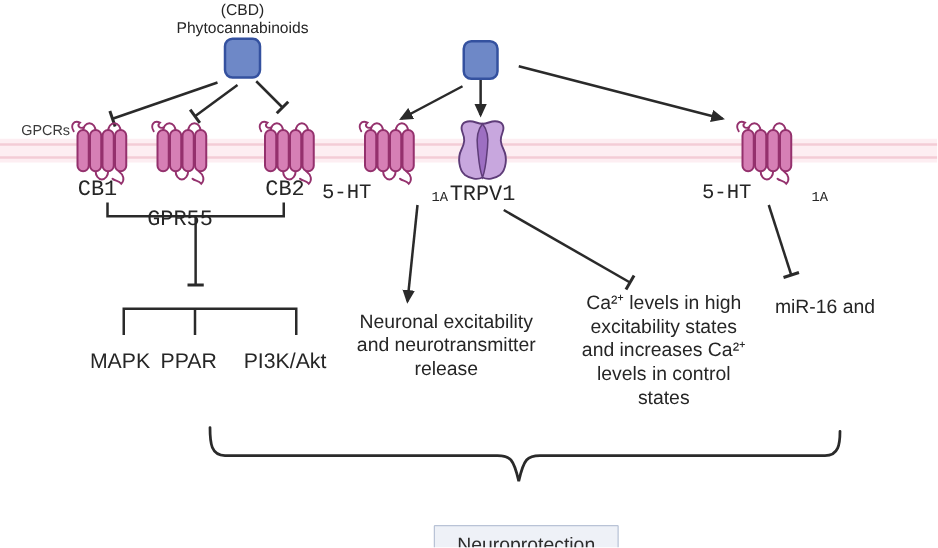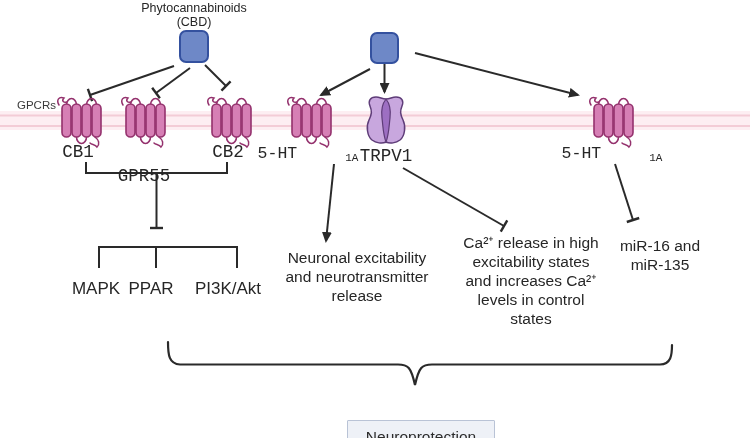--- a/index.html
+++ b/index.html
@@ -101,22 +101,22 @@
       <use href="#trpv1-shape" x="362" y="94"></use>
     </g>
 
     <g>
       <rect class="ligand" x="180" y="31" width="28" height="31" rx="6"></rect>
       <rect class="ligand" x="371" y="33" width="27" height="30" rx="6"></rect>
     </g>
   </svg>
 
   <div class="lbl ctr" style="left:194px;top:1px;">
+    <div class="title-line">(CBD)</div>
     <div class="title-line">Phytocannabinoids</div>
-    <div class="title-line">(CBD)</div>
   </div>
 
   <div class="lbl gpcrs" style="left:17px;top:99px;">GPCRs</div>
 
   <div class="lbl ctr rec-lbl" style="left:78px;top:142px;">CB1</div>
   <div class="lbl ctr rec-lbl" style="left:144px;top:142px;margin-top:24px;">GPR55</div>
   <div class="lbl ctr rec-lbl" style="left:228px;top:142px;">CB2</div>
 
   <div class="lbl ctr rec-lbl" style="left:308px;top:144px;font-size:16.5px;">
     <span>5-HT</span><span class="sub">1A</span>
@@ -130,29 +130,28 @@
   <div class="lbl ctr eff-lbl" style="left:151px;top:279px;">PPAR</div>
   <div class="lbl ctr eff-lbl" style="left:228px;top:279px;">PI3K/Akt</div>
 
   <div class="block" style="left:357px;top:248px;">
     <div>Neuronal excitability</div>
     <div>and neurotransmitter</div>
     <div>release</div>
   </div>
 
   <div class="block" style="left:531px;top:233px;">
-    <div>Ca²⁺ release in high</div>
+    <div>Ca²⁺ levels in high</div>
     <div>excitability states</div>
     <div>and increases Ca²⁺</div>
     <div>levels in control</div>
     <div>states</div>
   </div>
 
   <div class="block" style="left:660px;top:236px;">
     <div>miR-16 and</div>
-    <div>miR-135</div>
   </div>
 
   <div class="npro-box">
     <span>Neuroprotection</span>
   </div>
 
 </div>
 
 </body></html>

